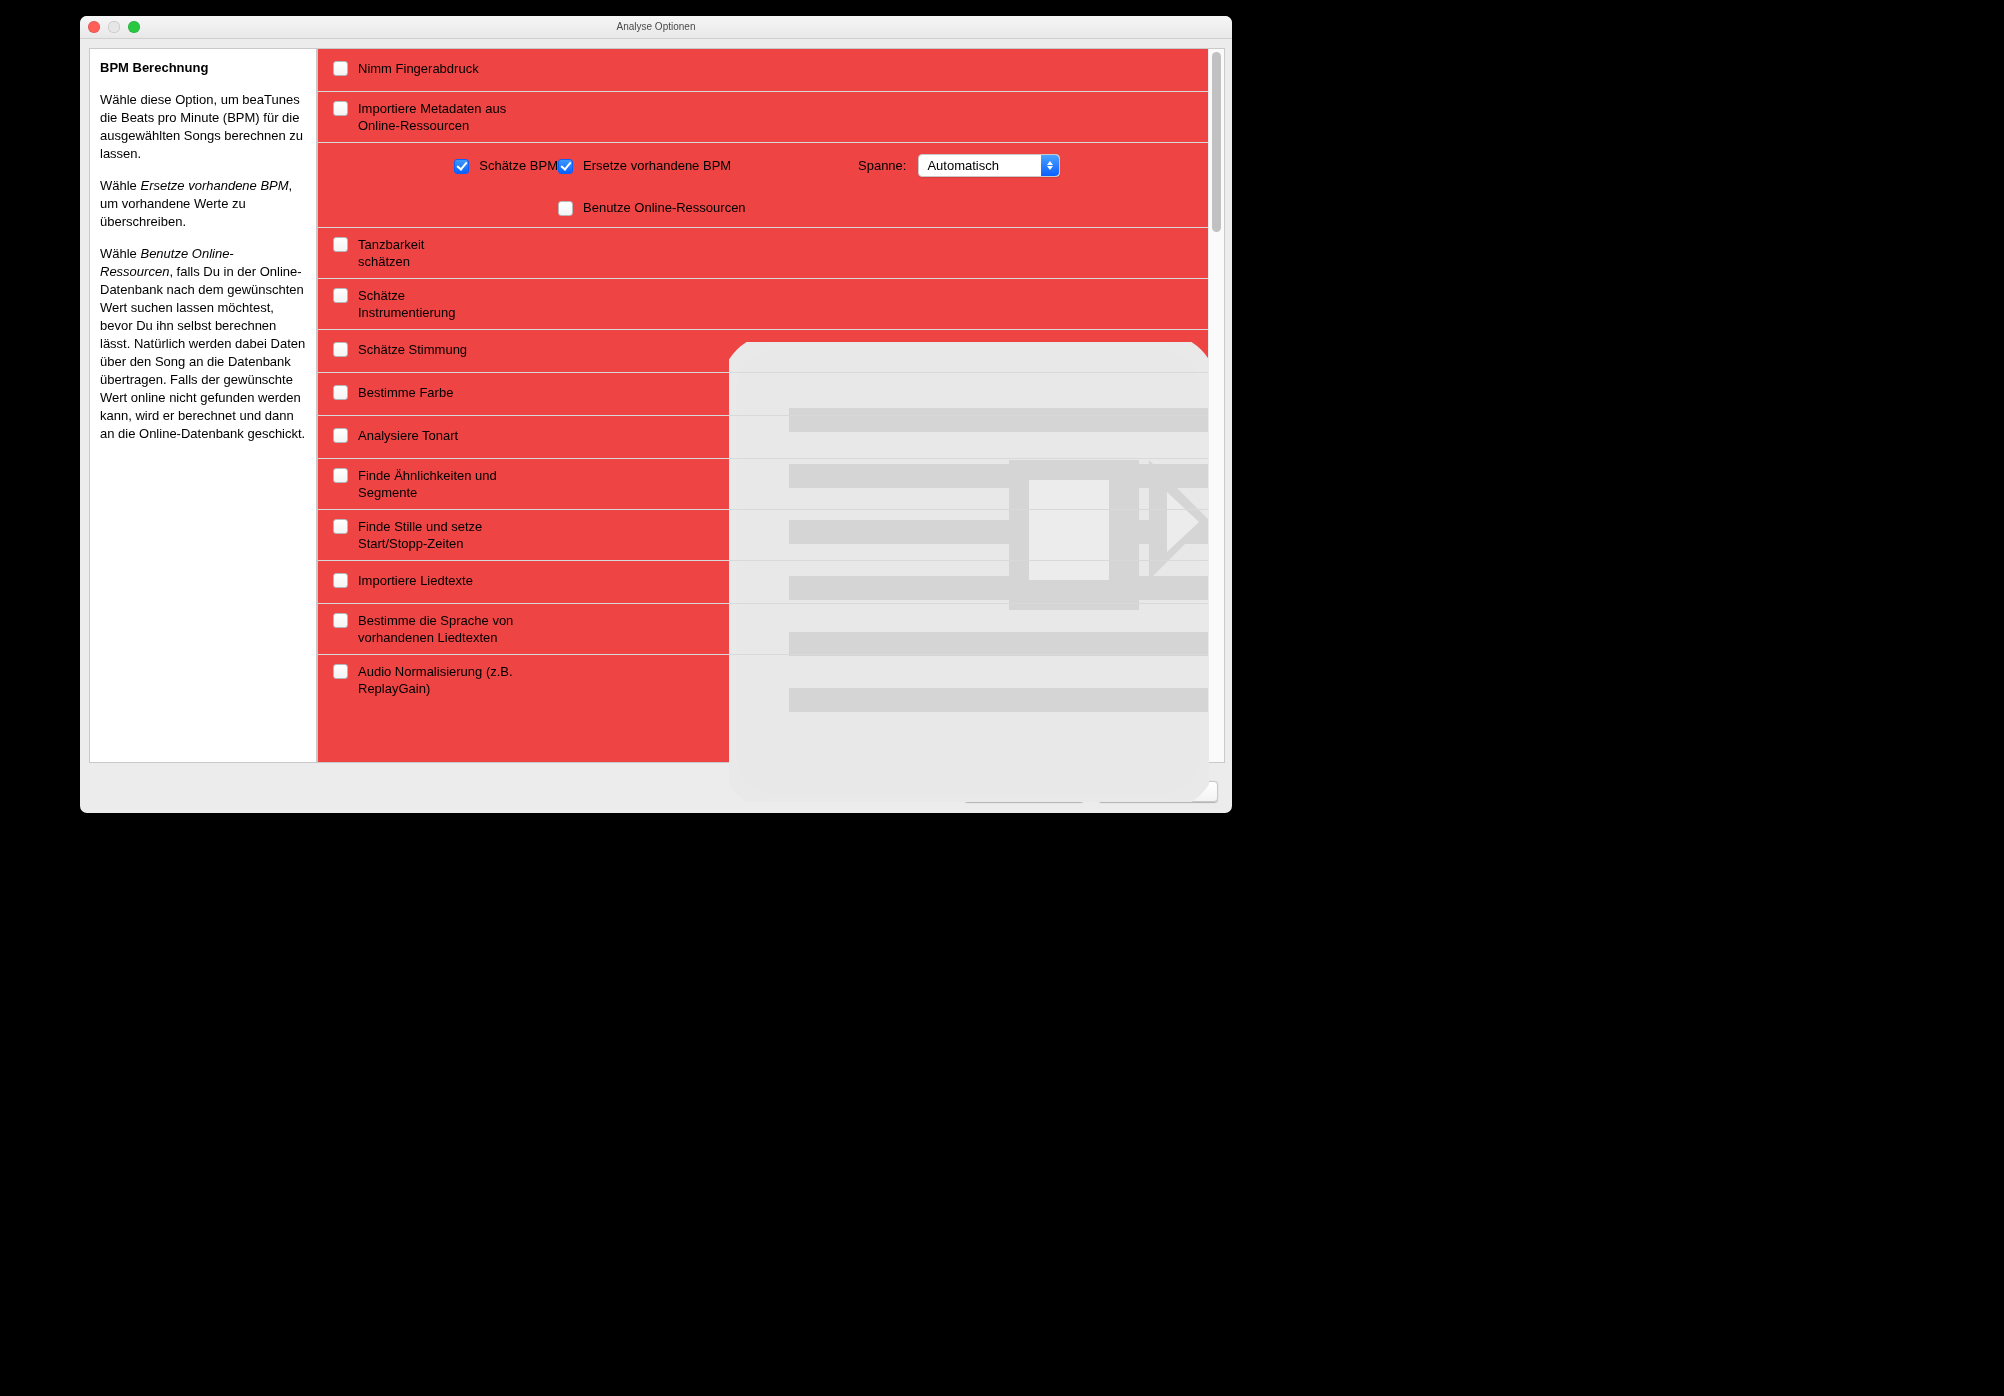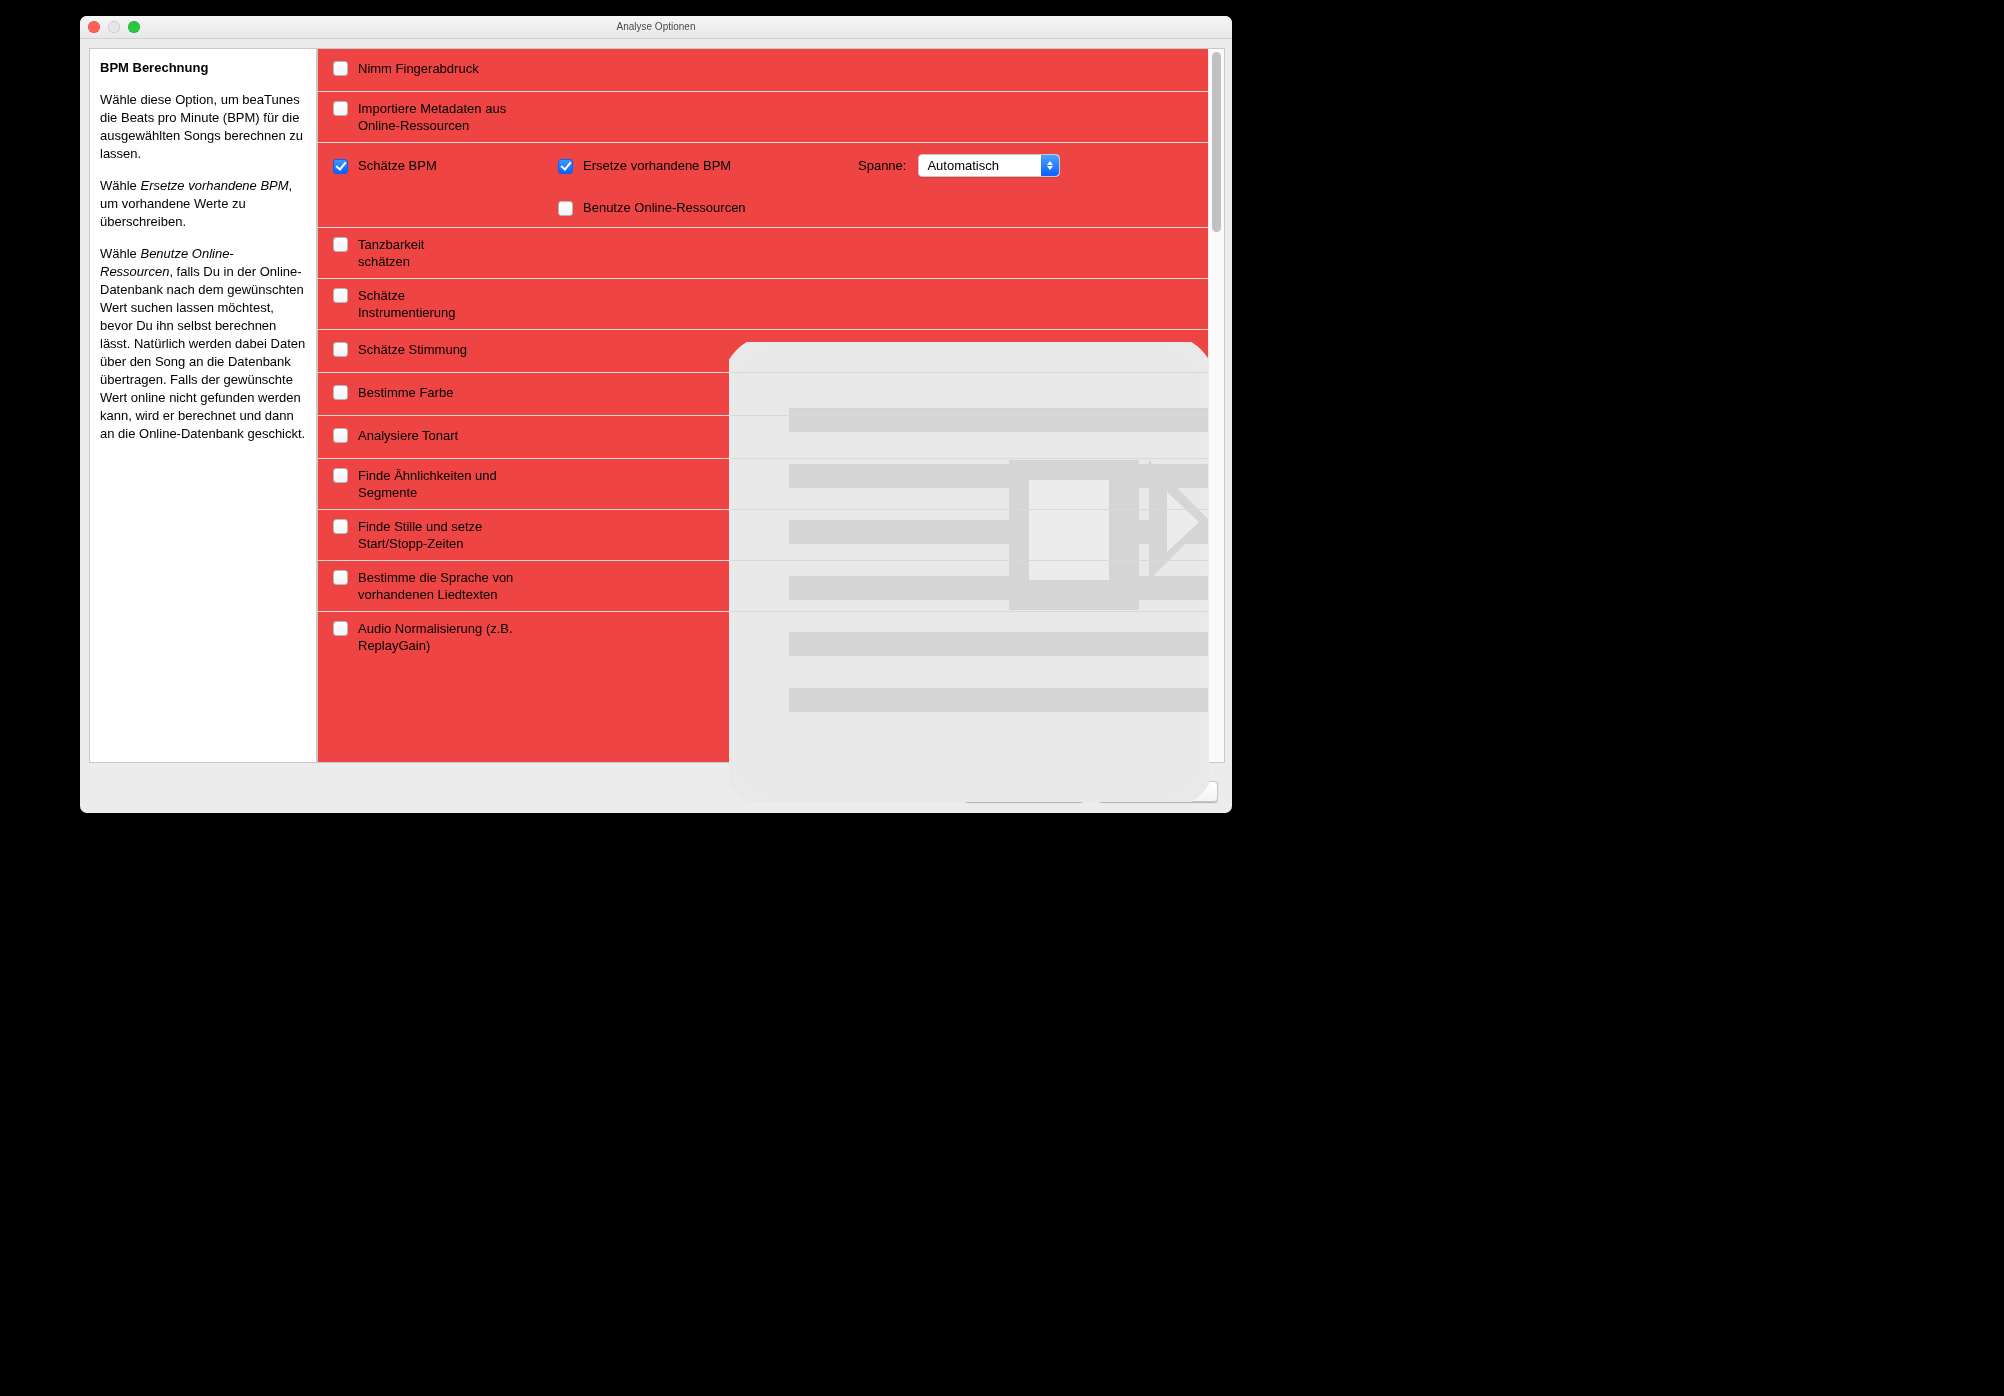--- a/index.html
+++ b/index.html
@@ -157,21 +157,21 @@
 
   .bpm-row {
     padding-top: 11px;
     padding-bottom: 11px;
   }
   .bpm-main {
     display: flex;
     align-items: center;
     width: 100%;
   }
-  .bpm-main .col1 { width: 225px; display:flex; align-items:center; }
+  .bpm-main .col1 { width: 225px; display:flex; align-items:center;justify-content:flex-end; }
   .bpm-main .col2 { width: 300px; display:flex; align-items:center; }
   .bpm-main .col3 { flex:1; display:flex; align-items:center; gap: 12px; }
 
   .bpm-sub {
     margin-top: 22px;
     margin-left: 225px;
     display:flex;
     align-items:center;
   }
 
@@ -369,20 +369,24 @@
           <div class="row tall">
             <span class="mac-checkbox"></span>
             <span class="row-label" style="max-width:140px">Finde Ähnlichkeiten und Segmente</span>
           </div>
 
           <div class="row tall">
             <span class="mac-checkbox"></span>
             <span class="row-label" style="max-width:160px">Finde Stille und setze Start/Stopp-Zeiten</span>
           </div>
 
+          <div class="row">
+            <span class="mac-checkbox"></span>
+            <span class="row-label" style="max-width:none">Importiere Liedtexte</span>
+          </div>
 
           <div class="row tall">
             <span class="mac-checkbox"></span>
             <span class="row-label" style="max-width:180px">Bestimme die Sprache von vorhandenen Liedtexten</span>
           </div>
 
           <div class="row tall" style="border-bottom:none">
             <span class="mac-checkbox"></span>
             <span class="row-label" style="max-width:160px">Audio Normalisierung (z.B. ReplayGain)</span>
           </div>

